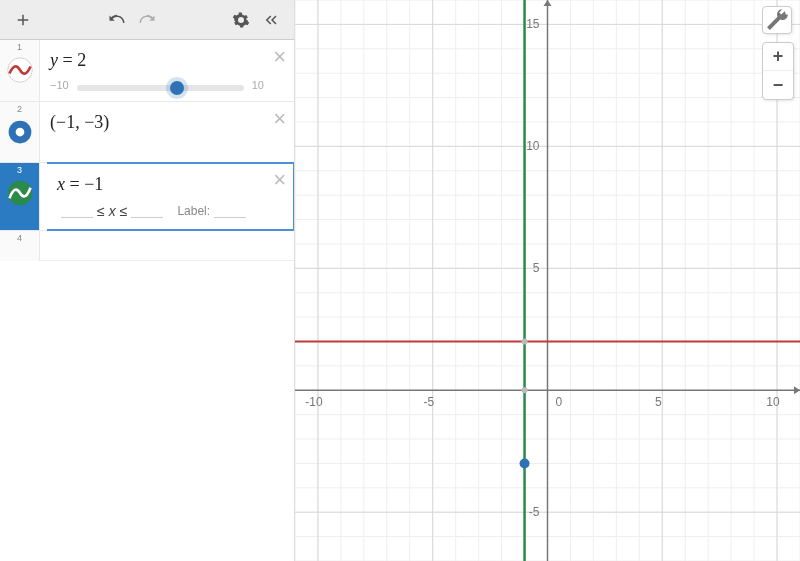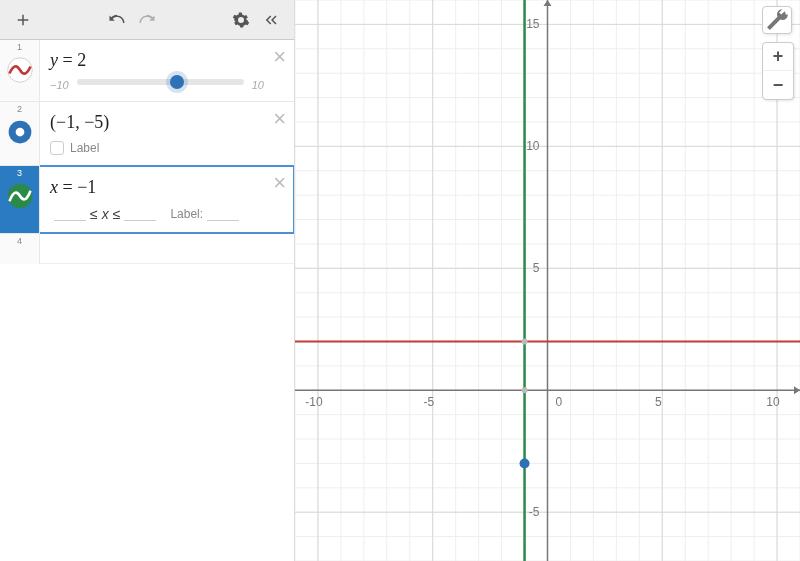--- a/index.html
+++ b/index.html
@@ -10,31 +10,31 @@
 .toolbar .spacer { flex: 1; }
 .tb-btn { width: 30px; height: 30px; display: flex; align-items: center; justify-content: center; color: #555; cursor: pointer; border-radius: 4px; }
 .tb-btn svg { width: 18px; height: 18px; }
 .expr-list { flex: 1; overflow-y: auto; background: #fff; }
 .expr-item { position: relative; display: flex; border-bottom: 1px solid #e8e8e8; }
 .expr-gutter { width: 40px; min-height: 60px; background: #fafafa; border-right: 1px solid #e8e8e8; display: flex; flex-direction: column; align-items: center; padding-top: 2px; }
 .expr-num { font-size: 9px; color: #888; }
 .expr-icon { width: 28px; height: 28px; margin-top: 4px; }
 .expr-body { flex: 1; padding: 10px 30px 10px 10px; font-family: "Times New Roman", serif; font-size: 18px; color: #222; }
 .close-x { position: absolute; top: 6px; right: 8px; color: #bbb; font-size: 22px; line-height: 1; cursor: pointer; }
-.slider-row { display: flex; align-items: flex-start; margin-top: 8px; font-size: 11px; color: #aaa; font-family: Arial, sans-serif; font-style: italic; }
+.slider-row { display: flex; align-items: flex-end; margin-top: 8px; font-size: 11px; color: #aaa; font-family: Arial, sans-serif; }
 .slider-track { position: relative; flex: 1; height: 6px; background: #e5e5e5; border-radius: 3px; margin: 0 8px; }
 .slider-thumb { position: absolute; top: 50%; width: 14px; height: 14px; background: #2e71b6; border-radius: 50%; transform: translate(-50%, -50%); box-shadow: 0 0 0 4px rgba(46,113,182,0.2); }
 .label-row { display: flex; align-items: center; margin-top: 8px; font-size: 12px; color: #888; font-family: Arial, sans-serif; }
 .label-row .cb { width: 14px; height: 14px; border: 1px solid #ccc; border-radius: 3px; margin-right: 6px; }
 .bounds-row { display: flex; align-items: center; margin-top: 8px; font-size: 14px; color: #444; font-family: Arial, sans-serif; }
 .blank { width: 32px; border-bottom: 1px solid #ccc; height: 14px; margin: 0 4px; }
 .step-lbl { font-size: 12px; color: #888; margin-left: 10px; }
 .expr-item.selected { background: #fff; }
 .expr-item.selected .expr-gutter { background: #2a7bc1; }
-.expr-item.selected .expr-body { border: 2px solid #4a90d9; border-left: none; margin: -1px -1px -1px 0; }
+.expr-item.selected .expr-body { border: 2px solid #4a90d9; border-left: none; margin: -1px -1px -1px 7px; }
 .expr-item.selected .expr-num { color: #fff; }
 .empty-item { height: 30px; border-bottom: 1px solid #eee; }
 .empty-item .expr-body { padding: 4px 10px; }
 .graph-area { position: relative; flex: 1; height: 100%; overflow: hidden; background: #fff; }
 .graph-area svg { width: 100%; height: 100%; }
 .graph-controls { position: absolute; top: 6px; right: 6px; display: flex; flex-direction: column; gap: 8px; }
 .ctrl-btn { width: 30px; height: 28px; background: #fff; border: 1px solid #ccc; border-radius: 4px; display: flex; align-items: center; justify-content: center; color: #555; cursor: pointer; box-shadow: 1px 1px 3px rgba(0,0,0,0.1); }
 .zoom-group { display: flex; flex-direction: column; background: #fff; border: 1px solid #ccc; border-radius: 4px; box-shadow: 1px 1px 3px rgba(0,0,0,0.1); }
 .zoom-group .zoom-btn { width: 30px; height: 28px; display: flex; align-items: center; justify-content: center; color: #555; cursor: pointer; }
 .zoom-group .zoom-btn:first-child { border-bottom: 1px solid #eee; }
@@ -100,25 +100,21 @@
 
       <div class="expr-item">
         <div class="expr-gutter">
           <span class="expr-num">2</span>
           <svg class="expr-icon" viewBox="0 0 32 32">
             <circle cx="16" cy="16" r="13" fill="#2e71b6"></circle>
             <circle cx="16" cy="16" r="5" fill="#fff"></circle>
           </svg>
         </div>
         <div class="expr-body">
-          <span>(−1, −5)</span>
-          <div class="label-row">
-            <div class="cb"></div>
-            <span>Label</span>
-          </div>
+          <span>(−1, −3)</span>
         </div>
         <div class="close-x">×</div>
       </div>
 
       <div class="expr-item selected">
         <div class="expr-gutter">
           <span class="expr-num">3</span>
           <svg class="expr-icon" viewBox="0 0 32 32">
             <circle cx="16" cy="16" r="14" fill="#2a8a4a"></circle>
             <path d="M4 22 Q10 6 16 16 T28 10" stroke="#fff" stroke-width="3" fill="none"></path>

